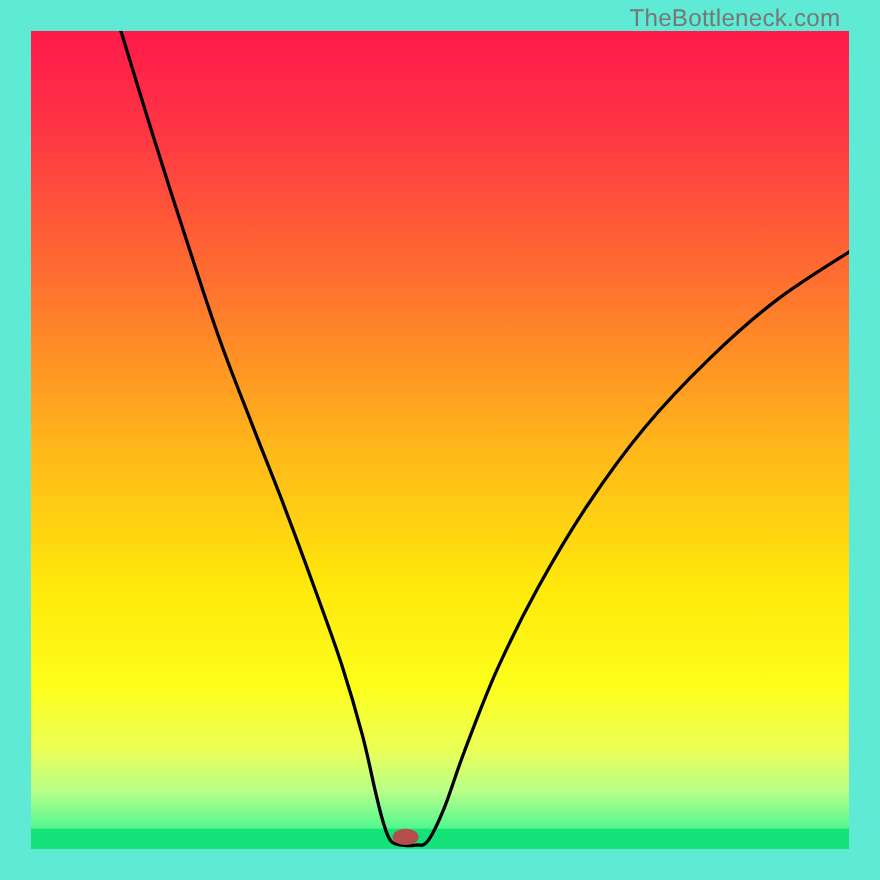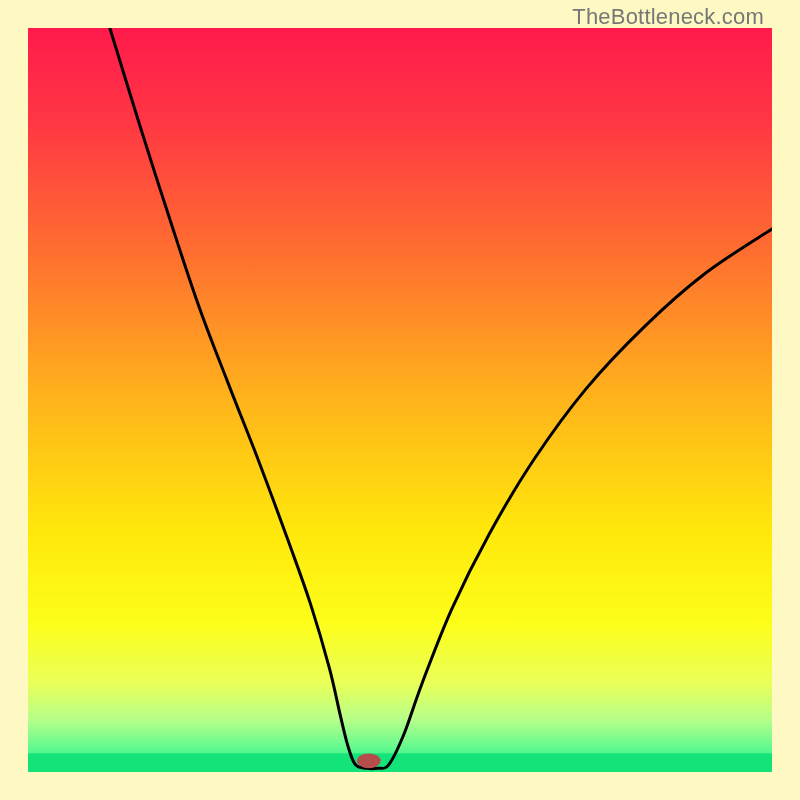--- a/index.html
+++ b/index.html
@@ -6,21 +6,21 @@
     margin: 0;
     padding: 0;
     width: 800px;
     height: 800px;
     background: #000;
     font-family: Arial, Helvetica, sans-serif;
   }
   .outer {
     width: 800px;
     height: 800px;
-    background: #fef9c3;
+    background: #5eead4;
     position: relative;
     box-sizing: border-box;
   }
   .plot-area {
     position: absolute;
     left: 28px;
     top: 28px;
     width: 744px;
     height: 744px;
     overflow: hidden;

